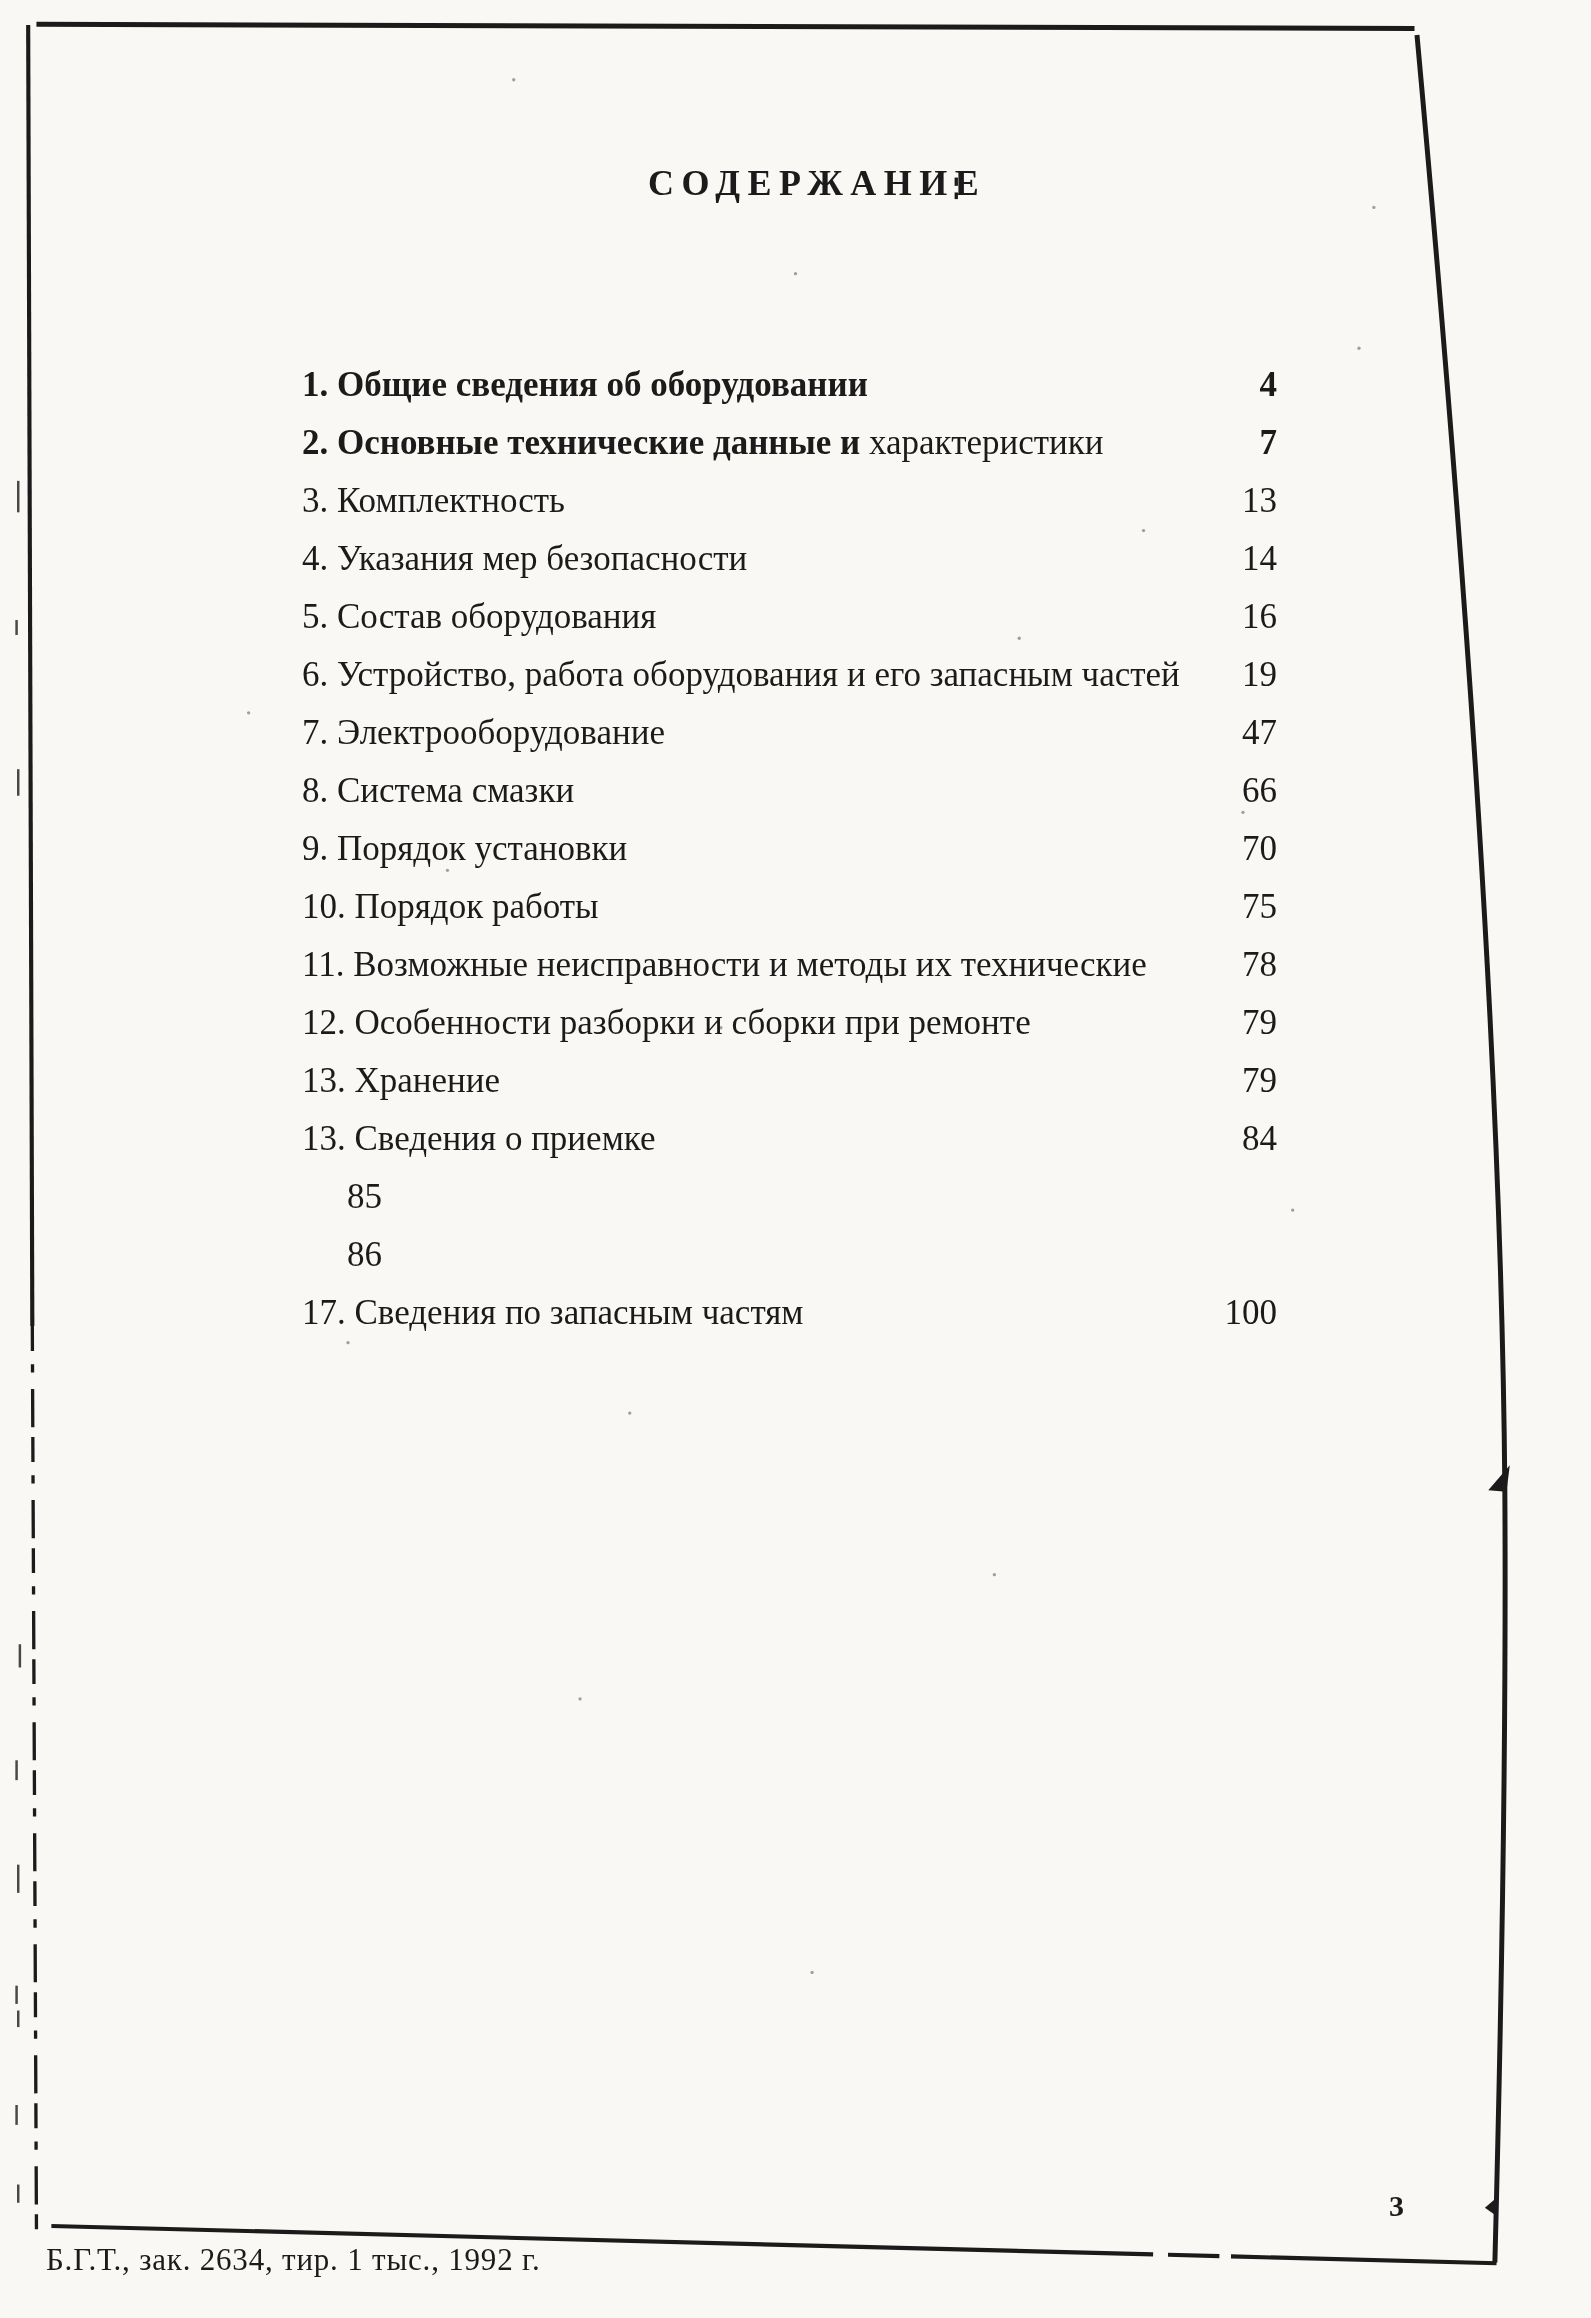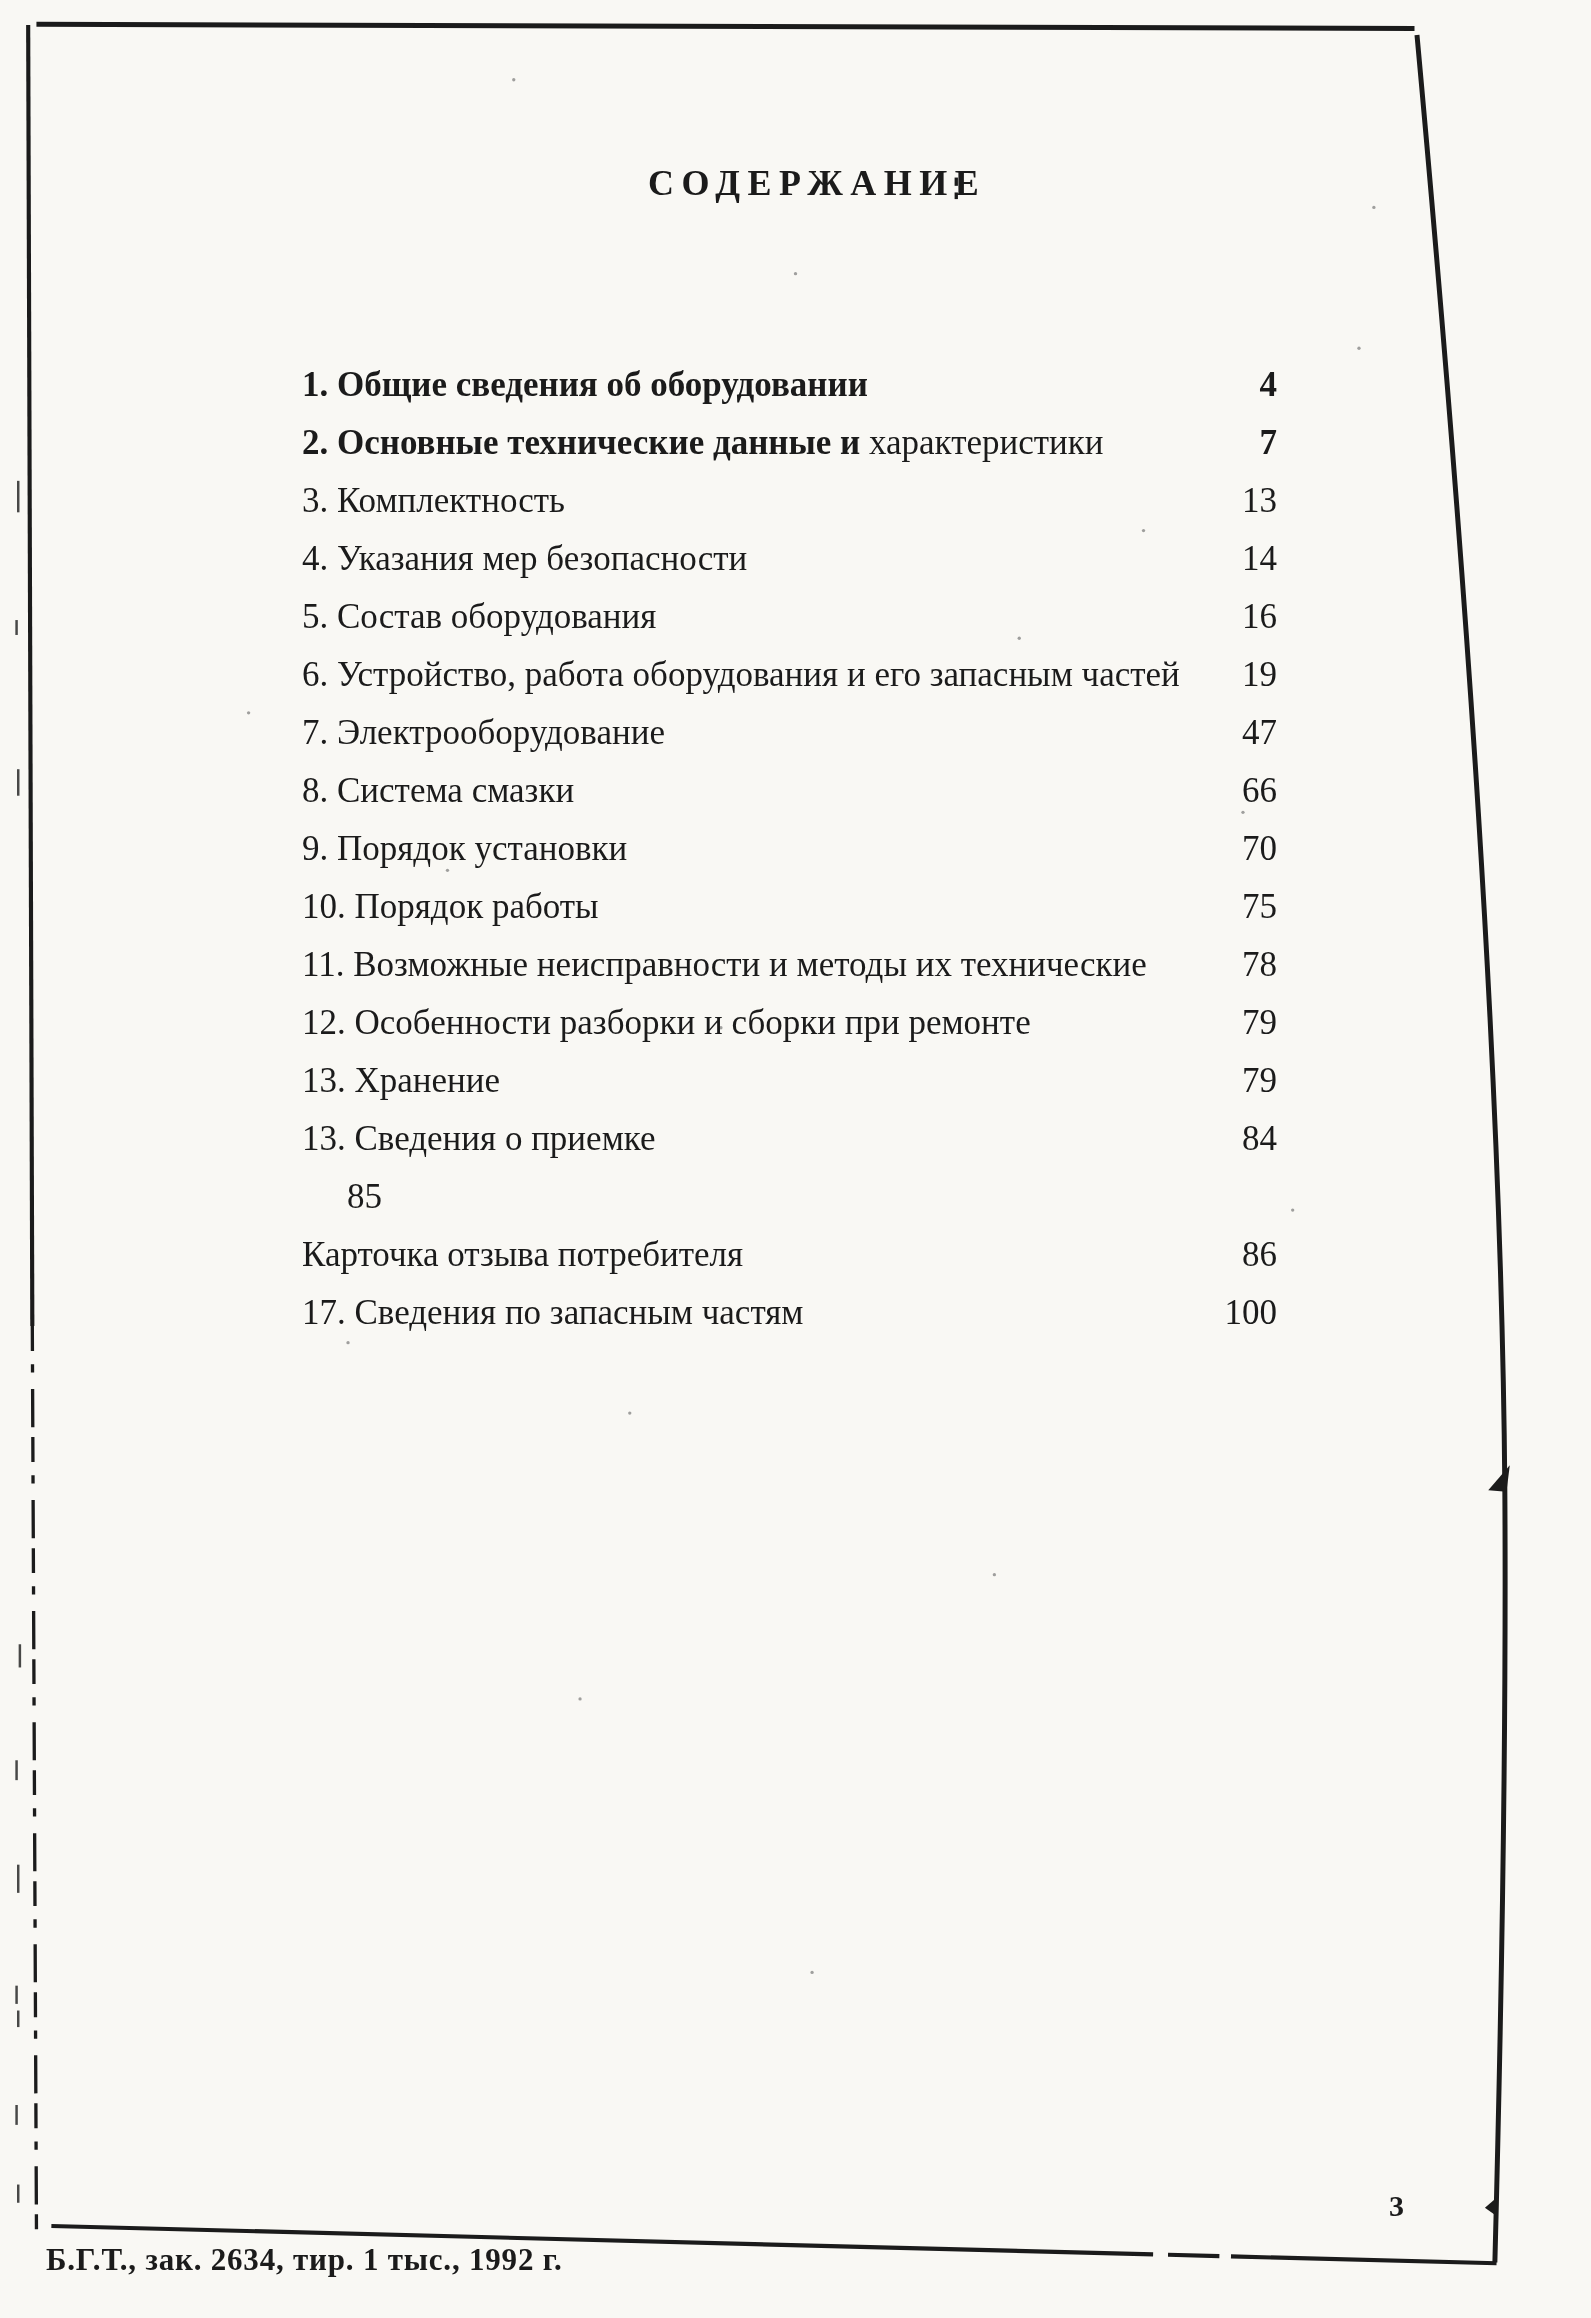--- a/index.html
+++ b/index.html
@@ -49,21 +49,21 @@
   .pageno {
     position: absolute;
     left: 1389px; top: 2189px;
     font-size: 30px;
     font-weight: bold;
   }
   .imprint {
     position: absolute;
     left: 46px; top: 2242px;
     font-size: 31px;
-    font-weight: bold;
+    font-weight: normal;
     letter-spacing: 0.8px;
     white-space: nowrap;
   }
 </style>
 </head>
 <body>
 
 <div id="page">
 
   <svg class="frame-svg" viewBox="0 0 1920 2798">
@@ -185,21 +185,20 @@
     <div class="row">
       <span class="text"><span>13. Сведения о приемке</span><span class="em"></span></span>
       <span class="pg">84</span>
     </div>
 
     <div class="row">
       <span class="pg">85</span>
     </div>
 
     <div class="row">
-      <span class="text"><span>Карточка отзыва потребителя</span><span class="em"></span></span>
       <span class="pg">86</span>
     </div>
 
     <div class="row">
       <span class="text"><span>17. Сведения по запасным частям</span><span class="em"></span></span>
       <span class="pg">100</span>
     </div>
 
   </div>
 

